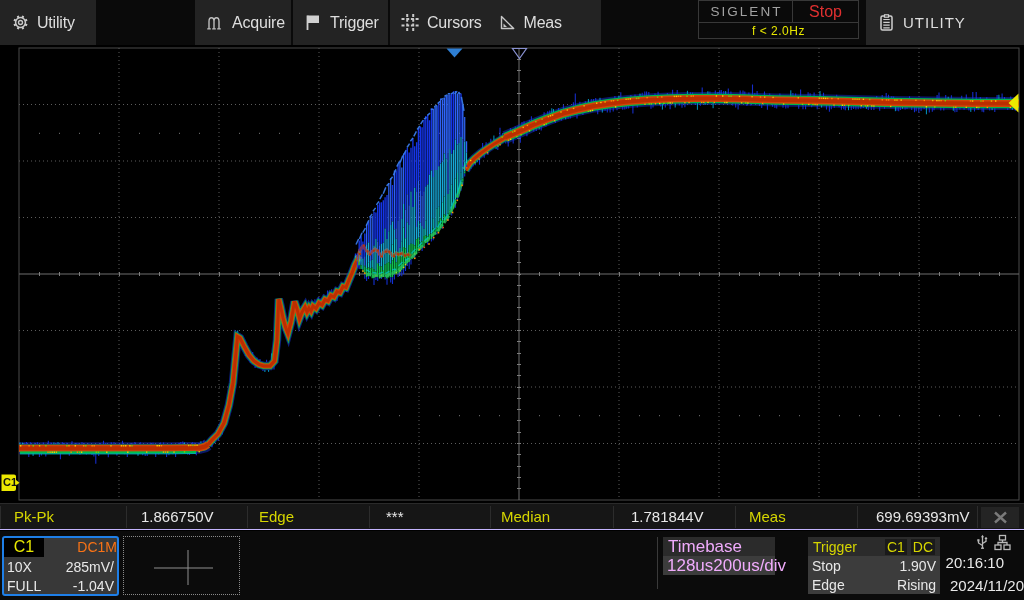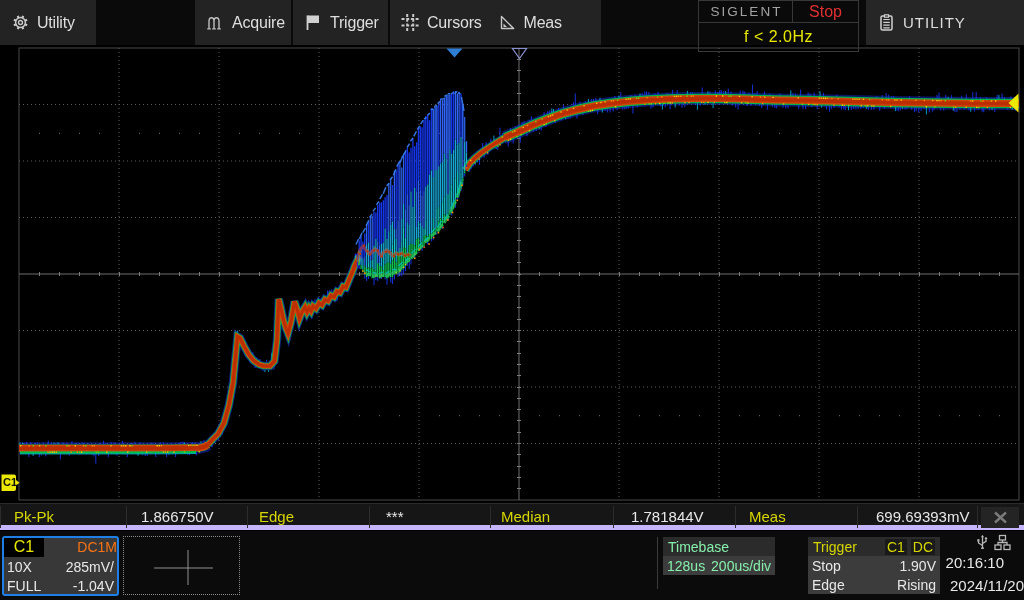--- a/index.html
+++ b/index.html
@@ -6,35 +6,35 @@
 .menubar{position:absolute;left:0;top:0;width:1024px;height:45px;background:#0a0a0a}
 .mbtn{position:absolute;top:0;height:45px;background:#232323;display:flex;align-items:center;color:#dedede;font-size:16px;letter-spacing:-0.2px}
 .mbtn .mi{margin-left:11px;flex-shrink:0}
 .mbtn span{margin-left:7px}
 .sigpanel{position:absolute;left:698px;top:0;width:161px;height:45px;font-size:17px}
 .sigrow{display:flex;height:22px;border:1px solid #383838;border-bottom:none}
 .sigcell{width:94px;border-right:1px solid #383838;display:flex;align-items:center;justify-content:center}
 .siglogo{font-weight:normal;font-size:13.5px;color:#a2a2a2;letter-spacing:2px;margin-right:-2px}
 .stopcell{flex:1;display:flex;align-items:center;justify-content:center}
 .stoptxt{color:#e03030;font-size:16px}
-.freqrow{height:30px;border:1px solid #383838;color:#e8e800;font-size:16px;letter-spacing:0.5px;display:flex;align-items:center;justify-content:center}
-.measbar{position:absolute;left:0;top:503px;width:1024px;height:27px;background:#161616;border-top:1px solid #2a2a2a;border-bottom:5px solid #c4b5fd}
+.freqrow{height:17px;border:1px solid #383838;color:#e8e800;font-size:12px;letter-spacing:0.5px;display:flex;align-items:center;justify-content:center}
+.measbar{position:absolute;left:0;top:503px;width:1024px;height:27px;background:#161616;border-top:1px solid #2a2a2a;border-bottom:1px solid #c4b5fd}
 .msep{position:absolute;top:2px;width:1px;height:22px;background:#2c2c2c}
 .measbar span{position:absolute;top:4px;font-size:15px}
 .my{color:#d6d600}
 .mw{color:#e8e8e8}
 .mclose{position:absolute;right:5px;top:3px;width:38px;height:21px;background:#242424;display:flex;align-items:center;justify-content:center}
 .botbar{position:absolute;left:0;top:531px;width:1024px;height:69px;background:#0b0b0b}
 .chbox{position:absolute;left:2px;top:5px;width:117px;height:60px;border:2px solid #1e7fe8;border-radius:3px;background:#383838;font-size:14px;color:#e8e8e8;overflow:hidden}
 .chrow1{position:relative;height:19px}
 .c1tile{position:absolute;left:0;top:0;width:40px;height:19px;background:#000;color:#e8e800;font-size:16px;text-align:center}
 .dc{position:absolute;right:0;top:1px;color:#f97316}
 .chrow{display:flex;justify-content:space-between;padding:0 3px;height:19px;align-items:center}
 .dotbox{position:absolute;left:123px;top:5px;width:117px;height:59px;border:1px dotted #8a8a8a}
-.tbbox{position:absolute;left:663px;top:6px;width:112px;height:57px;font-size:14px;color:#86efac}
+.tbbox{position:absolute;left:663px;top:6px;width:112px;height:57px;font-size:17px;color:#f0abfc}
 .trbox{position:absolute;left:808px;top:6px;width:132px;height:57px;font-size:14px;color:#e8e8e8}
 .boxhead{height:19px;background:#2b2b2b;display:flex;justify-content:space-between;align-items:center;padding:0 5px}
 .boxrow{height:19px;background:#3c3c3c;display:flex;justify-content:space-between;align-items:center;padding:0 4px;margin-top:0}
 .tbbox .boxhead{justify-content:flex-start}
 .yel{color:#d6d600}
 .trtags{color:#d6d600}
 .tag{font-style:normal;background:#1a1a1a;padding:0 2px;color:#d6d600}
 .clk{position:absolute;left:944px;top:3px;width:80px;height:63px;color:#e8e8e8;text-align:right}
 .icons{display:flex;justify-content:flex-end;gap:3px;padding-right:13px}
 .time{font-size:15px;margin-top:3px;padding-right:20px}

